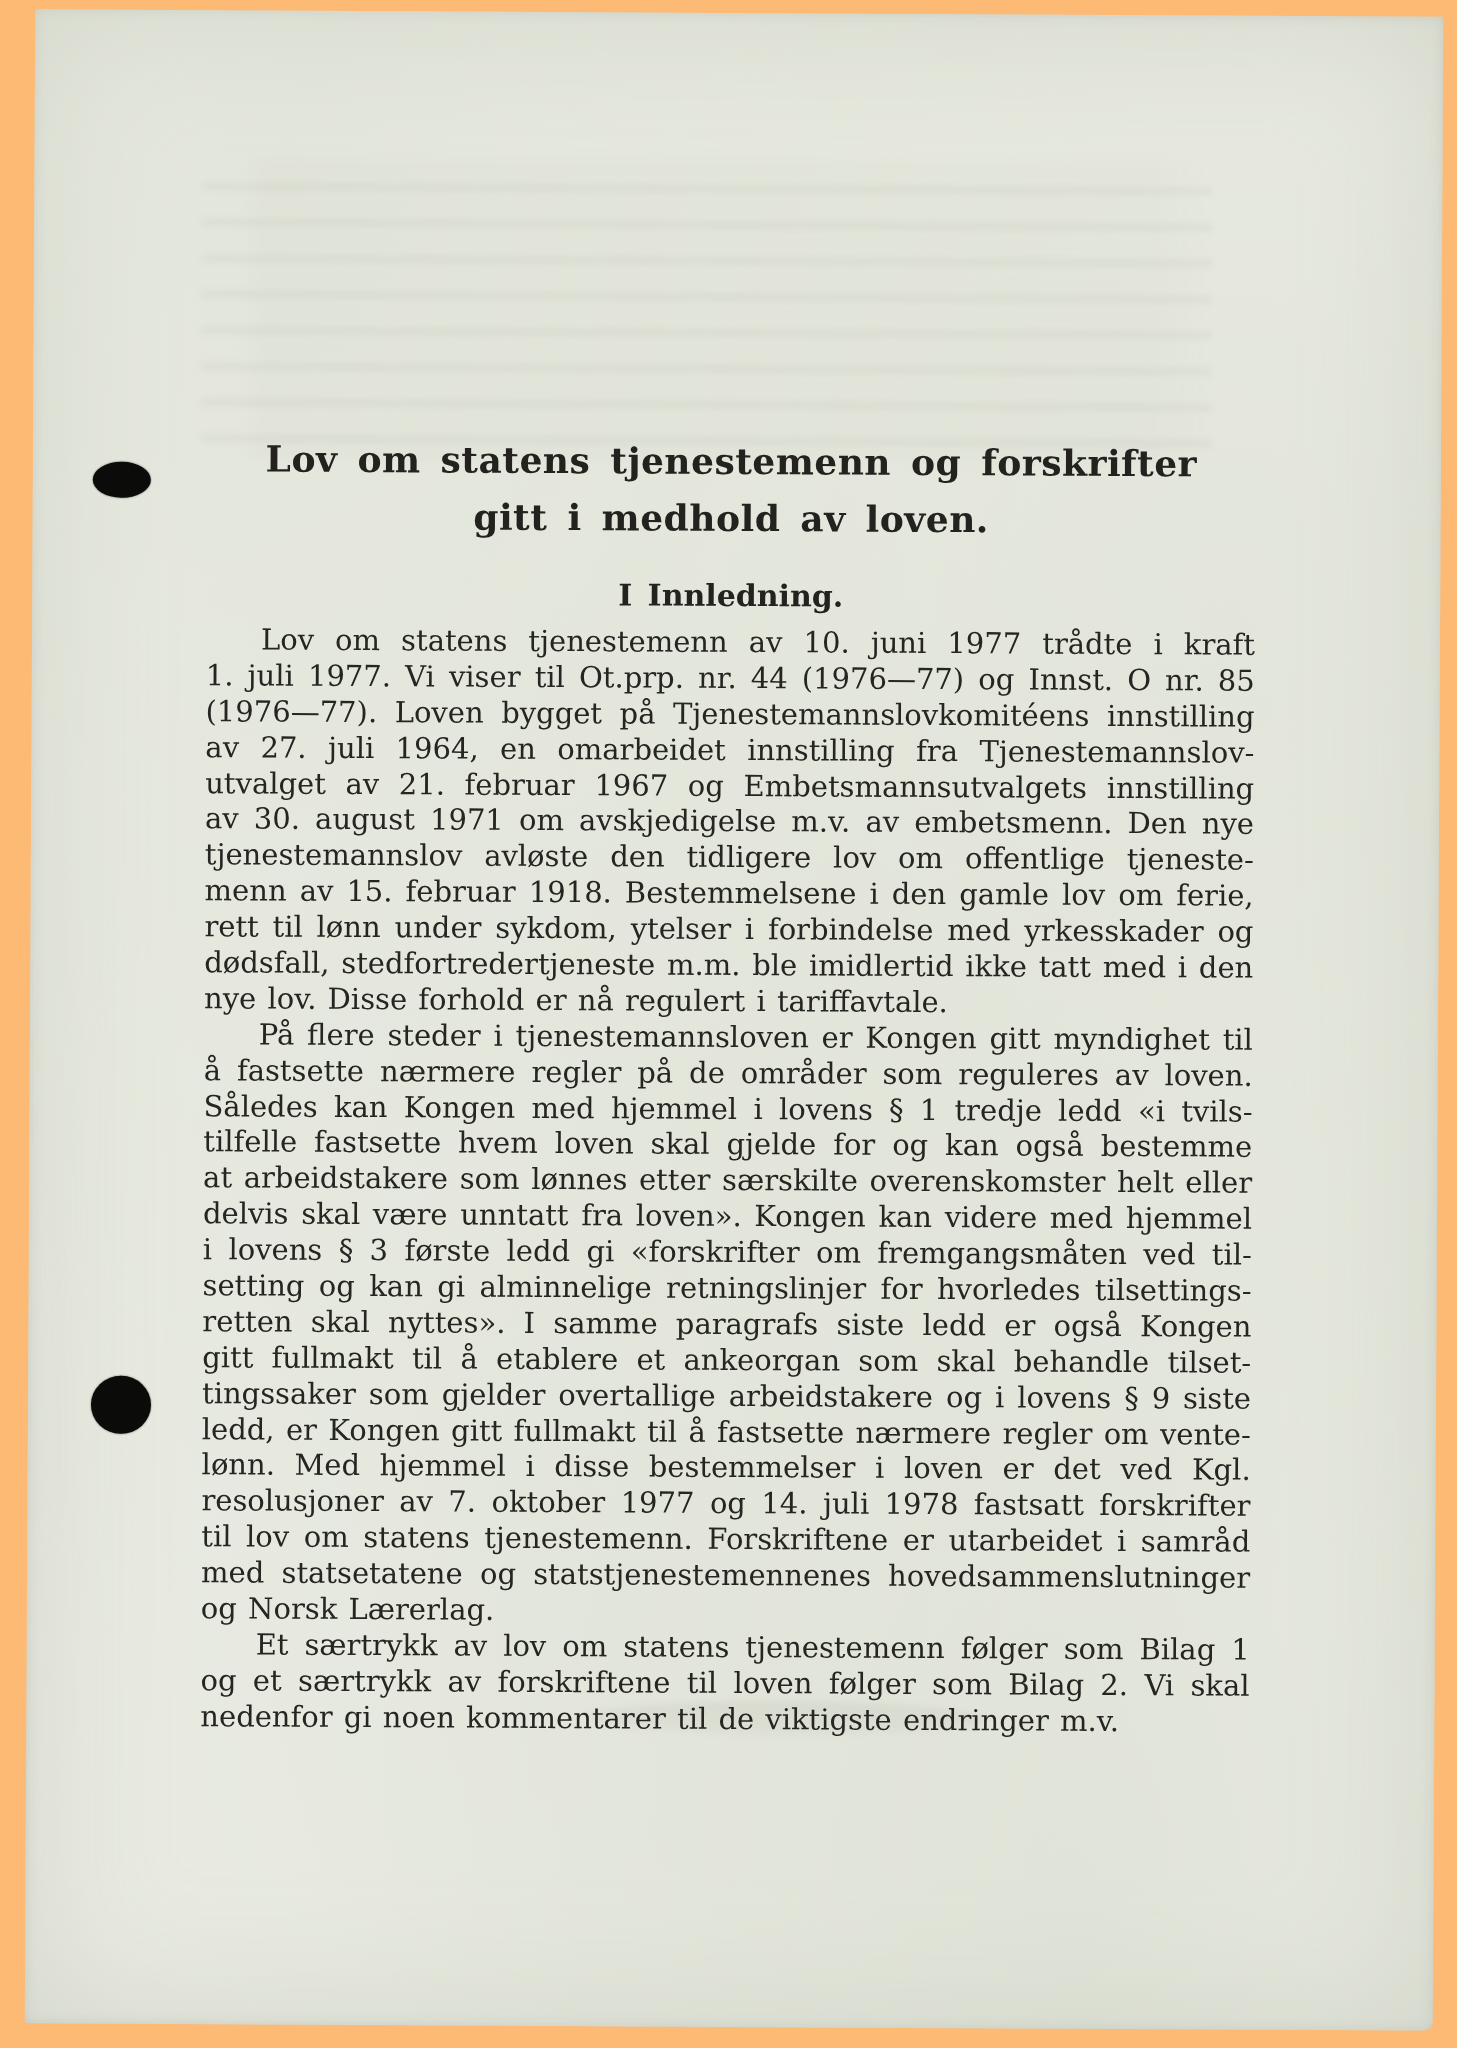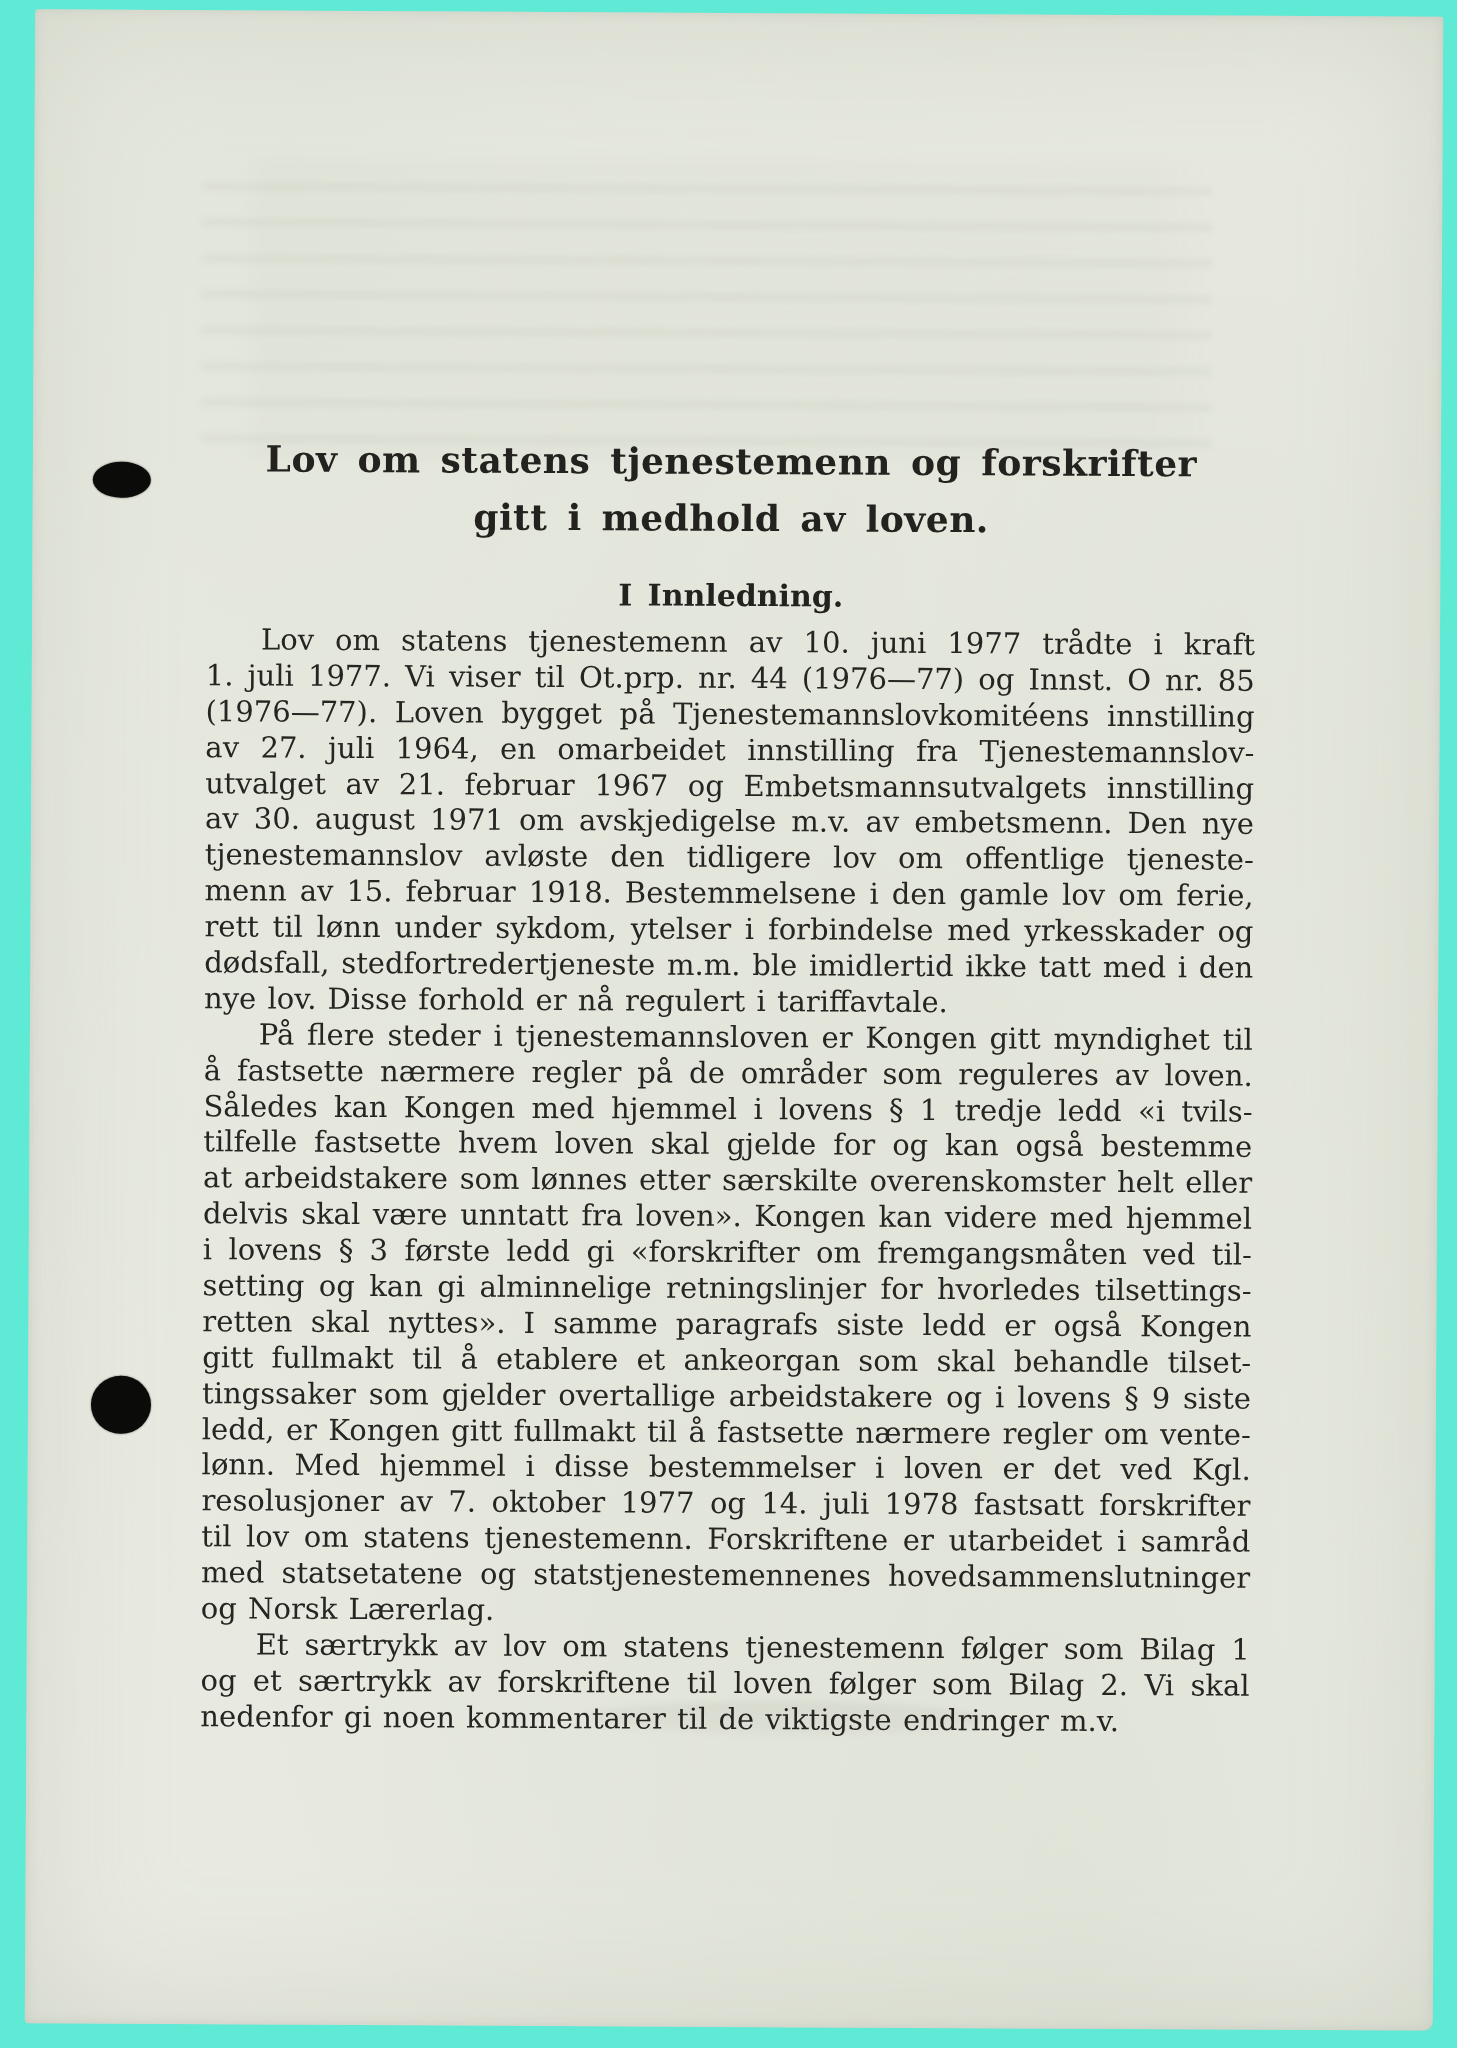--- a/index.html
+++ b/index.html
@@ -10,21 +10,21 @@
   body {
     position: relative;
     width: 1457px;
     height: 2048px;
     overflow: hidden;
     font-family: "DejaVu Serif", serif;
   }
   .scan-bg {
     position: absolute;
     inset: 0;
-    background: #5eead4;
+    background: #fdba74;
   }
   .paper {
     position: absolute;
     left: 30px;
     top: 13px;
     width: 1408px;
     height: 2014px;
     background: #eaece3;
     transform: rotate(0.3deg);
     transform-origin: 50% 50%;

